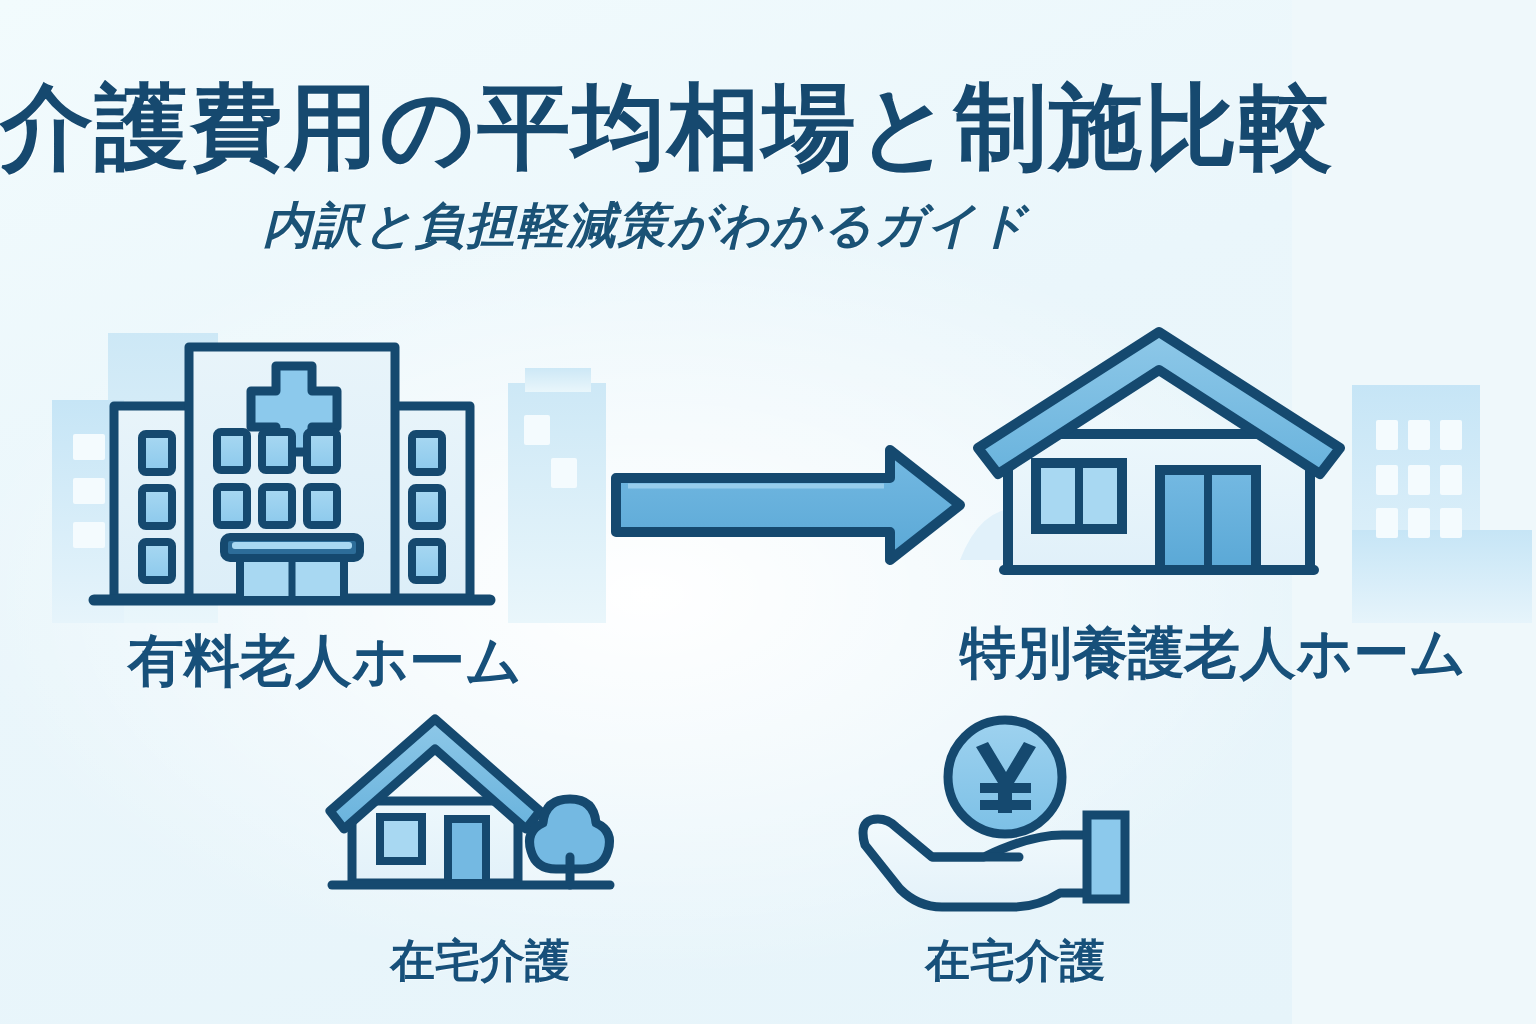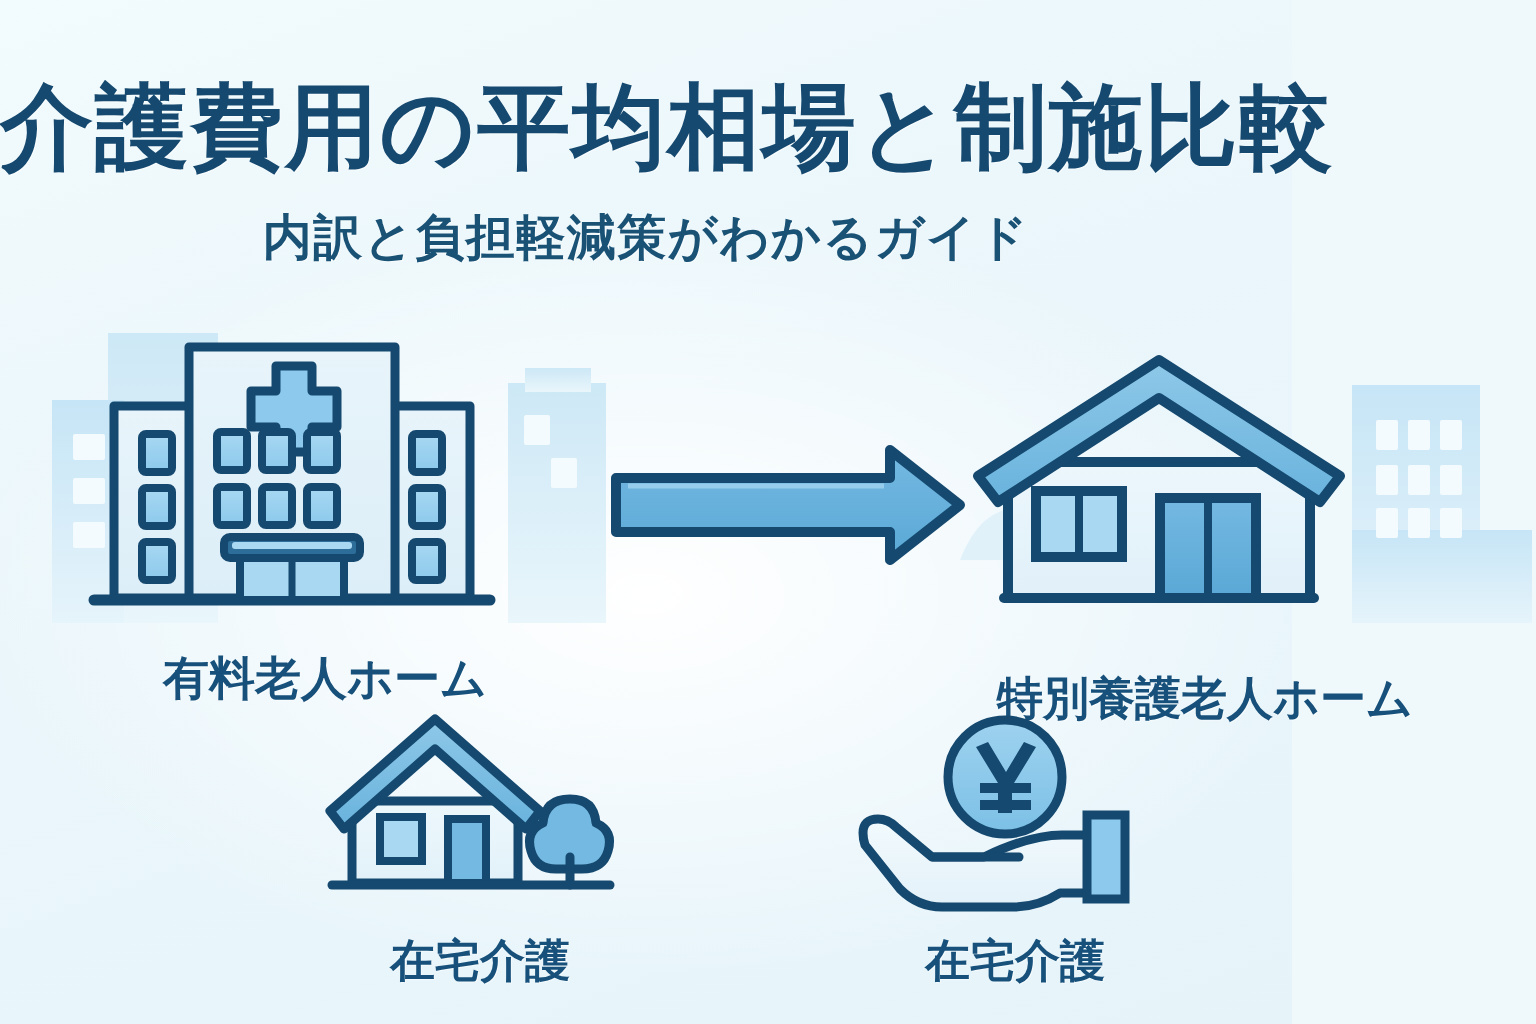--- a/index.html
+++ b/index.html
@@ -27,43 +27,44 @@
   .title{
     color:#16496f;
     font-size:93px;
     font-weight:700;
     letter-spacing:2px;
     line-height:1.06;
     white-space:nowrap;
     text-shadow:1px 1px 0 rgba(255,255,255,.55);
   }
   .subtitle{
-    margin-top:28px;
+    margin-top:16px;
     color:#1a5276;
     font-size:49px;
     font-weight:600;
     letter-spacing:1.5px;
     white-space:nowrap;
     text-shadow:1px 1px 0 rgba(255,255,255,.5);
+    font-style:italic;
   }
   
   .icon-block{ position:absolute; text-align:center; }
   .icon-caption{
     color:#17507a;
     font-weight:700;
     white-space:nowrap;
     text-shadow:1px 1px 0 rgba(255,255,255,.5);
   }
   #blk-paid       { left:90px;   top:330px;  width:470px; }
-  #blk-special    { left:960px;  top:350px;  width:490px; }
+  #blk-special    { left:960px;  top:322px;  width:490px; }
   #blk-home       { left:320px;  top:705px;  width:320px; }
   #blk-subsidy    { left:845px;  top:705px;  width:340px; }
 
   #blk-paid    .icon-caption,
-  #blk-special .icon-caption { font-size:46px; margin-top:28px; }
+  #blk-special .icon-caption { font-size:56px; margin-top:4px; }
   #blk-home    .icon-caption,
   #blk-subsidy .icon-caption { font-size:45px; margin-top:26px; }
 
   .arrow-wrap{ position:absolute; left:608px; top:440px; width:360px; height:130px; }
   svg{ display:block; overflow:visible; }
 </style>
 </head>
 <body>
 
 <div id="stage">

